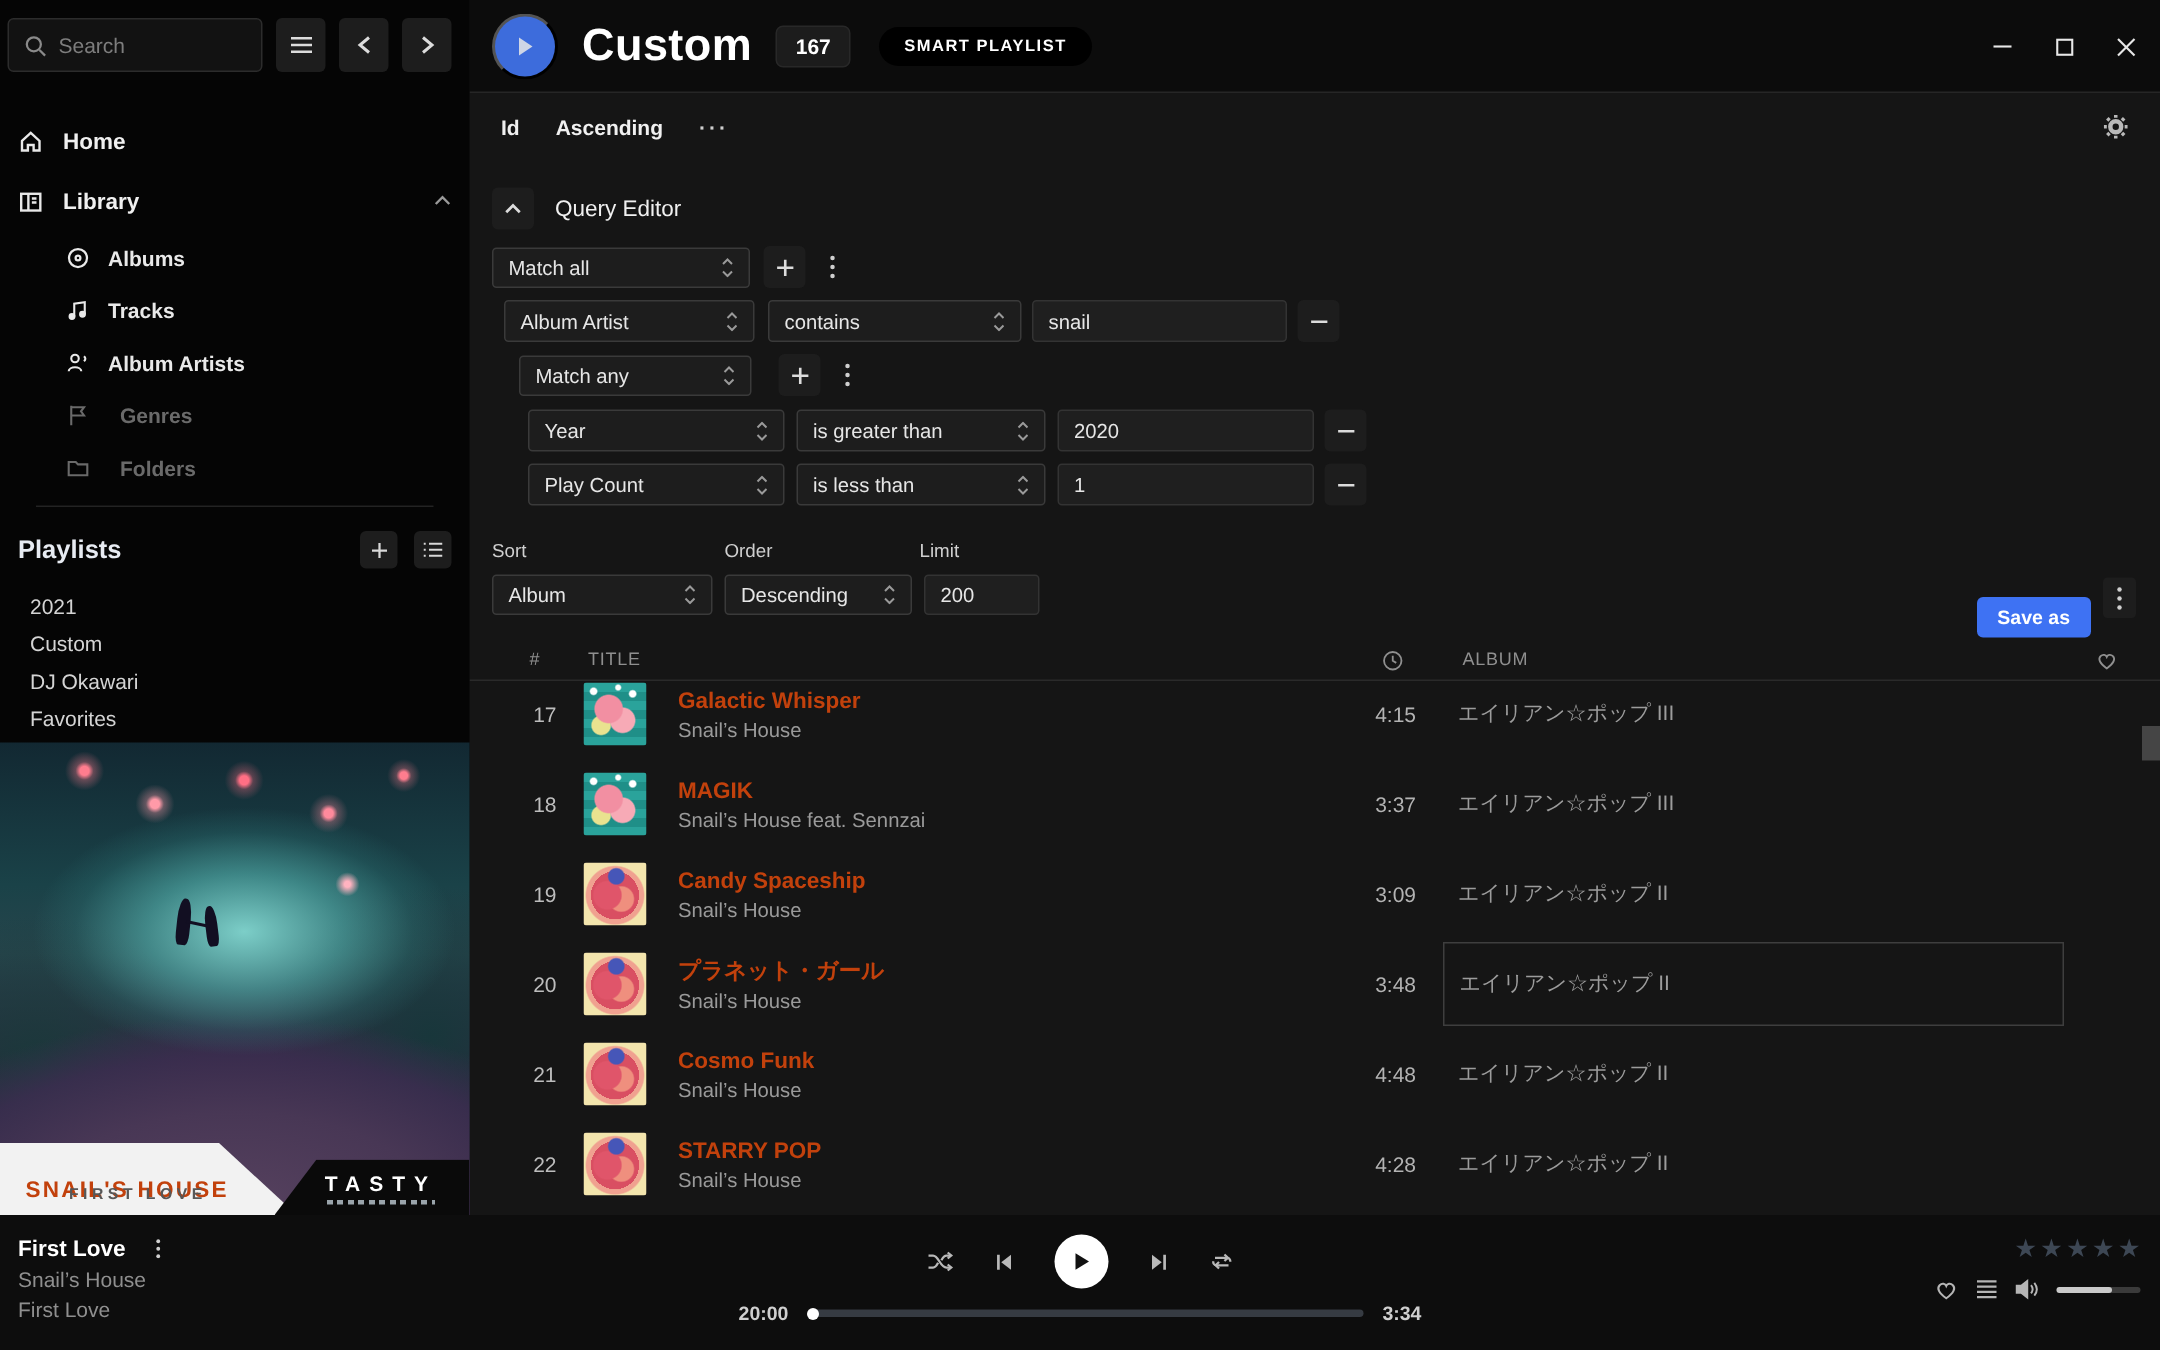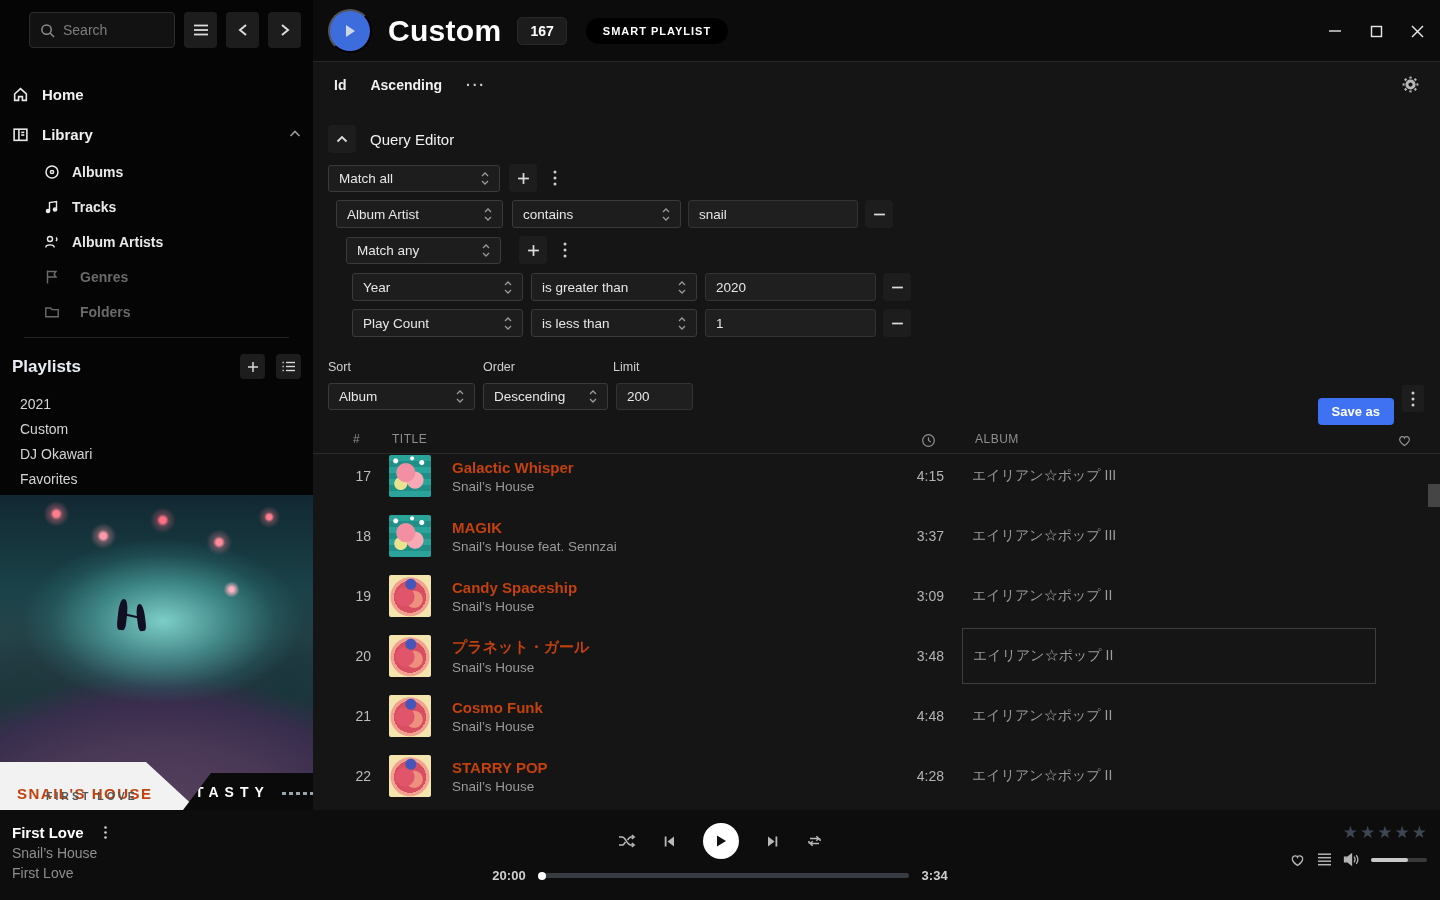--- a/index.html
+++ b/index.html
@@ -2,21 +2,21 @@
 <html><head>
 <meta charset="utf-8">
 <style>
   * { margin:0; padding:0; box-sizing:border-box; }
   html,body { background:#000; }
   body { font-family:"Liberation Sans", sans-serif; -webkit-font-smoothing:antialiased; }
   .app { position:relative; width:1440px; height:900px; overflow:hidden; background:#151515; color:#eee; }
 
   
   .sidebar { position:absolute; left:0; top:0; width:313px; height:810px; background:#050505; z-index:3; }
-  .search-row { display:flex; gap:9px; padding:12px 12px 0 29px; align-items:center; }
+  .search-row { display:flex; gap:9px; padding:12px 12px 0 5px; align-items:center; }
   .search-box { flex:1; height:36px; background:#121212; border:1px solid #2c2c2c; border-radius:4px;
                 display:flex; align-items:center; padding:0 10px; color:#8a8a8a; gap:8px; }
   .search-box input { background:none; border:none; outline:none; color:#cfcfcf; font-size:14px; width:100%; font-family:inherit; }
   .search-box input::placeholder { color:#7d7d7d; }
   .icon-btn { width:33px; height:36px; background:#1d1d1d; border:none; border-radius:4px; color:#dcdcdc;
               display:flex; align-items:center; justify-content:center; flex:none; cursor:pointer; }
   .nav { padding:0 12px; margin-top:26px; }
   .nav-item { display:flex; align-items:center; gap:13px; height:40px; color:#f0f0f0; font-weight:700; font-size:15px; cursor:pointer; }
   .nav-item .spacer { flex:1; }
   .lib-sub { padding-left:32px; }
@@ -47,21 +47,21 @@
   .fig { position:absolute; background:#120f22; border-radius:45% 45% 25% 25%; }
   .fig-1 { left:118px; top:104px; width:9px; height:31px; transform:rotate(6deg); }
   .fig-2 { left:137px; top:109px; width:8px; height:27px; transform:rotate(-7deg); }
   .fig-link { position:absolute; left:124px; top:120px; width:16px; height:2px; background:#120f22; transform:rotate(12deg); }
   .art-banner { position:absolute; left:0; bottom:0; width:218px; height:48px; background:#f2f2f2;
                 clip-path:polygon(0 0, 146px 0, 198px 48px, 0 48px); }
   .art-artist { position:absolute; left:17px; top:23px; font-size:15px; font-weight:800; letter-spacing:1.5px; color:#c2410c; }
   .art-title  { position:absolute; left:46px; top:28px; font-size:10.5px; font-weight:600; letter-spacing:3px; color:#575757; }
   .art-brand { position:absolute; right:0; bottom:0; width:130px; height:37px; background:#0a0a0a;
                clip-path:polygon(28px 0, 130px 0, 130px 37px, 0 37px);
-               display:flex; flex-direction:row; align-items:center; justify-content:center;margin-top:12px; }
+               display:flex; flex-direction:column; align-items:center; justify-content:center;margin-top:12px; }
   .brand-text { font-size:14px; letter-spacing:6px; color:#fff; font-weight:600; margin-left:12px; }
   .brand-sub { width:72px; height:3px; margin-top:3px; margin-left:12px;
                background:repeating-linear-gradient(90deg,#9aa4ab 0 4px, transparent 4px 7px); }
 
   
   .main { position:absolute; left:313px; top:0; width:1127px; height:810px; background:#151515; }
   .page-header { position:relative; height:62px; background:#0c0c0c; border-bottom:1px solid #262626;
                  display:flex; align-items:center; padding-left:15px; }
   .play-circle { width:44px; height:44px; border-radius:50%; background:#3d6cdc; display:flex; align-items:center;
                  justify-content:center; cursor:pointer; flex:none; }

